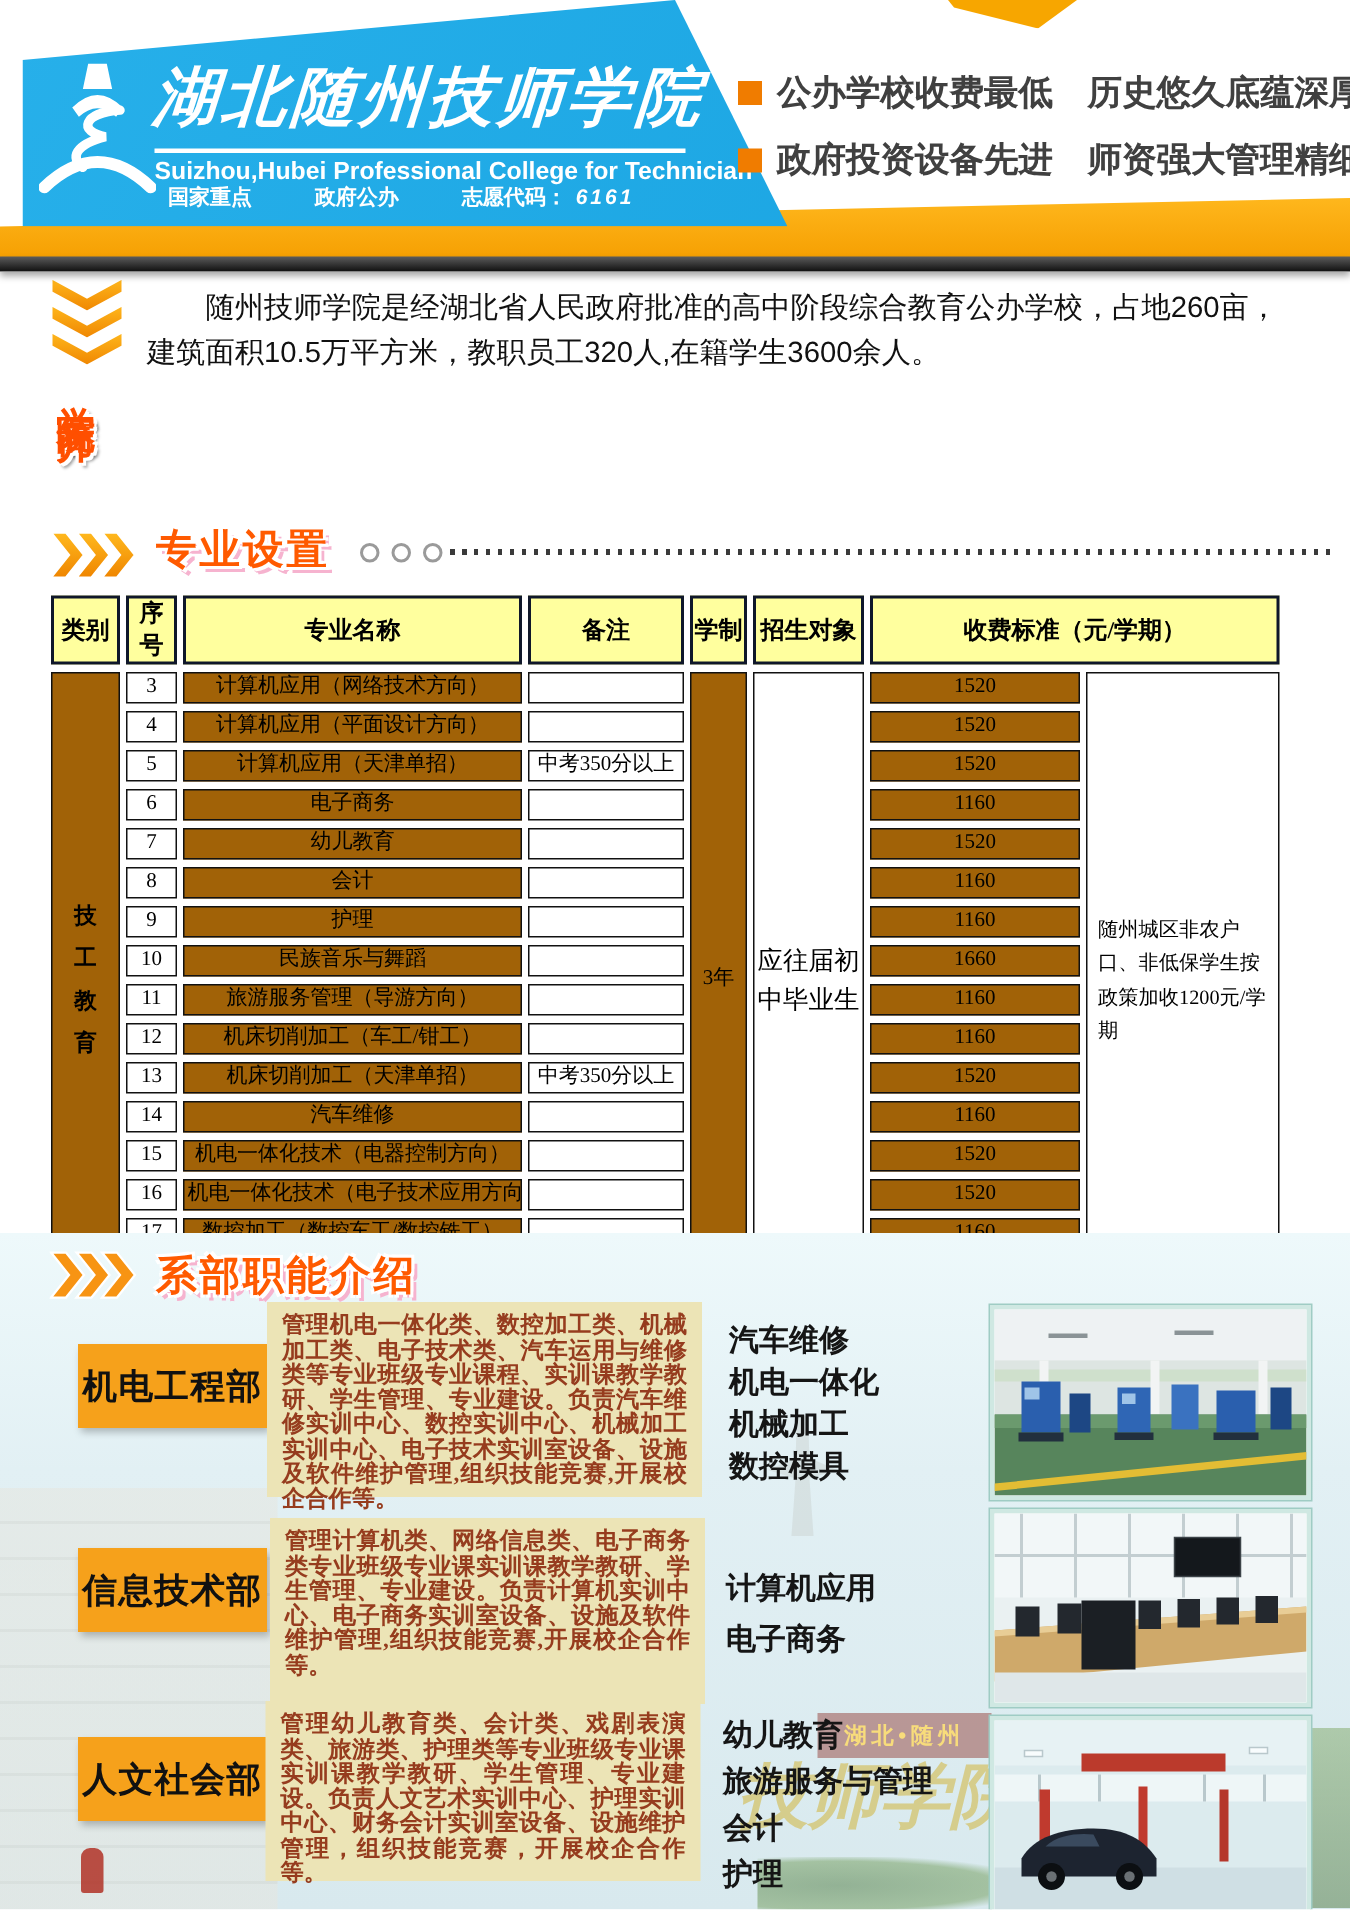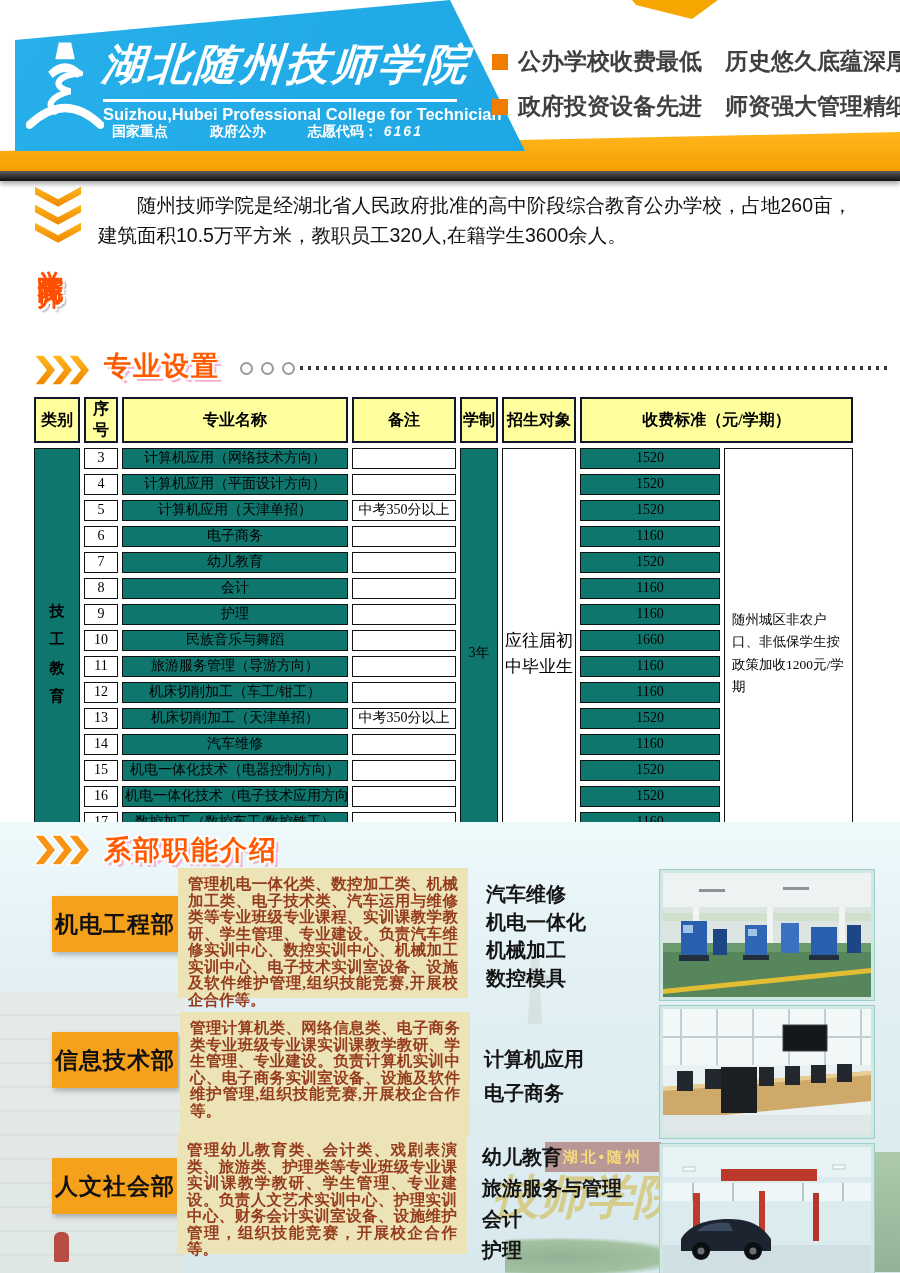--- a/index.html
+++ b/index.html
@@ -52,21 +52,21 @@
   .ring-dots{position:absolute;left:240px;top:362px;display:flex;gap:8px;}
   .ring-dots span{width:9px;height:9px;border:2px solid #9a9a9a;border-radius:50%;background:#fff;}
   .dot-line{position:absolute;left:300px;top:366px;width:588px;height:4px;
             background:repeating-linear-gradient(90deg,#3a3a3a 0 3px,transparent 3px 8px);}
   table.majors{position:absolute;left:30px;top:392px;width:827px;table-layout:fixed;
                border-collapse:separate;border-spacing:4px 5px;
                font-family:"Liberation Serif","DejaVu Serif",serif;}
   table.majors th{background:#ffff9e;border:2px solid #0f172a;font-size:16px;font-weight:bold;height:30px;padding:0;}
   table.majors td{border:1px solid #111;background:#fff;font-size:14px;text-align:center;
                   height:19px;line-height:1.2;padding:0 2px;overflow:hidden;}
-  table.majors td.cyan{background:#0f766e;}
+  table.majors td.cyan{background:#a16207;}
   table.majors td.cat{white-space:pre-line;font-size:15px;font-weight:bold;line-height:1.9;}
   table.majors td.name{white-space:nowrap;}
   table.majors td.target{font-size:17px;line-height:1.5;}
   table.majors td.feenote{text-align:left;padding:16px 7px;font-size:13.5px;line-height:1.65;}
 
   
   .bottom{position:absolute;left:0;top:822px;width:900px;height:451px;
           background:linear-gradient(180deg,#eef9fb,#e2f0f4 35%,#d8e9ee);}
   .bg-build{position:absolute;left:0;top:170px;width:185px;height:281px;opacity:.55;
             background:repeating-linear-gradient(180deg,#e6e6df 0 22px,#d8d8d0 22px 24px);}

